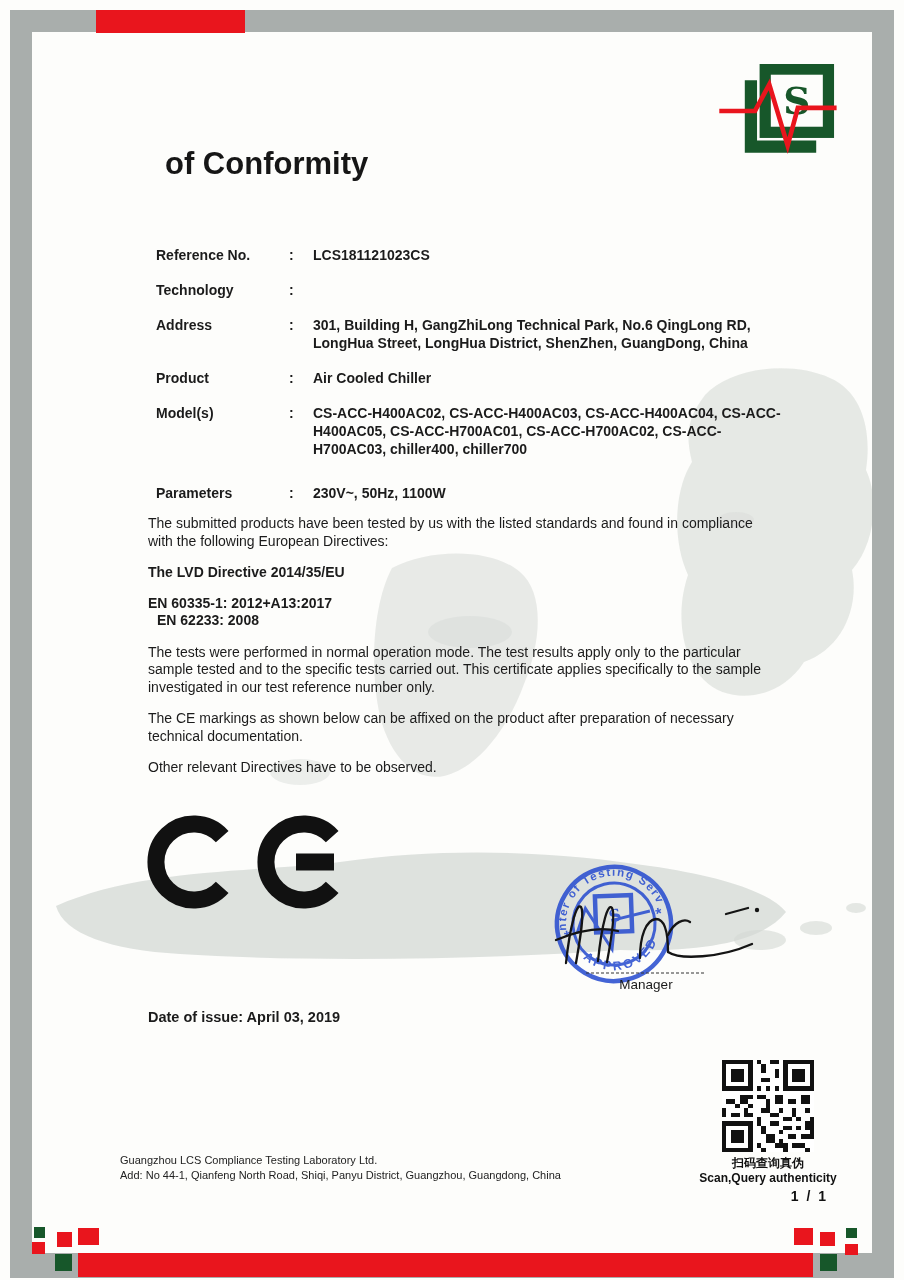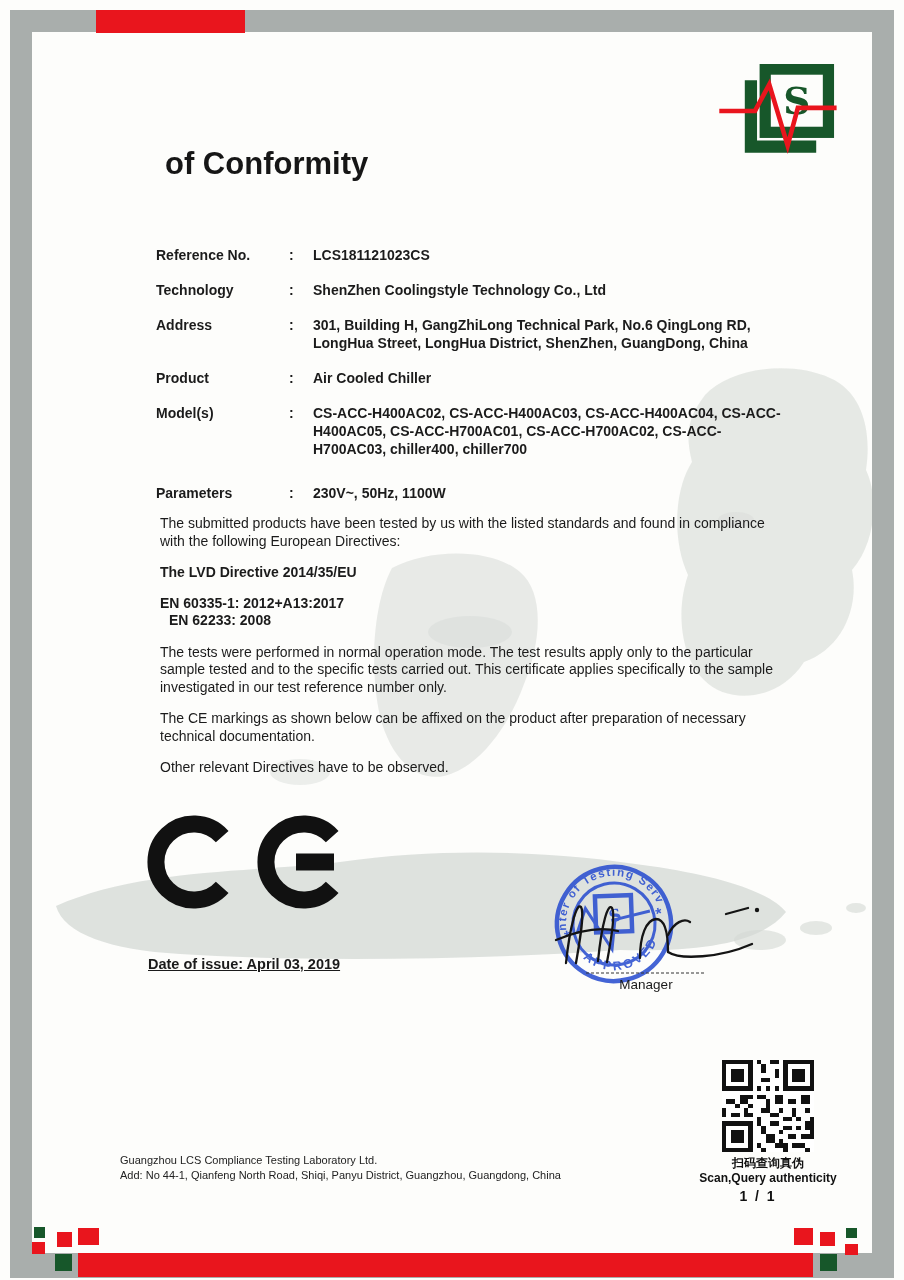--- a/index.html
+++ b/index.html
@@ -13,29 +13,29 @@
   .title-main{font-size:37px;font-weight:bold;letter-spacing:1px;color:#161616;}
   .title-sub{font-size:31px;font-weight:bold;margin-top:4px;color:#161616;}
   
   .fields{width:640px;}
   .frow{display:flex;margin-bottom:17px;font-size:14px;font-weight:bold;line-height:18px;}
   .flabel{width:133px;flex:none;}
   .fcolon{width:24px;flex:none;}
   .fvalue{width:475px;}
   
   .bodytxt{width:628px;font-size:14px;line-height:17.5px;}
-  .bodytxt p{margin:0 0 14px 12px;}
+  .bodytxt p{margin:0 0 14px 0;}
   .bodytxt p.b{font-weight:bold;margin-bottom:13px;}
   .bodytxt p.std{font-weight:bold;margin-bottom:0;}
   .bodytxt p.std-last{font-weight:bold;margin-bottom:14px;padding-left:9px;}
   
   .dateline{font-size:14.5px;font-weight:bold;}
   .footer{font-size:11px;line-height:14.5px;color:#222;}
   .qr-cap{font-size:12px;font-weight:bold;text-align:center;line-height:14px;color:#111;}
-  .pageno{font-size:14px;font-weight:bold;letter-spacing:2px;text-align:center;color:#111;}
+  .pageno{font-size:14px;font-weight:bold;letter-spacing:2px;text-align:right;color:#111;}
   .z2{z-index:2;} .z3{z-index:3;}
   svg{display:block;}
 </style>
 </head>
 <body>
 
 <div class="page">
 
   <svg class="abs" style="left:0;top:0;z-index:1;" width="904" height="1280" viewBox="0 0 904 1280">
     <g fill="#d3d8d4">
@@ -83,21 +83,20 @@
 
   <div class="abs z2 fields" style="left:156px;top:246px;">
     <div class="frow">
       <span class="flabel">Reference No.</span>
       <span class="fcolon">:</span>
       <span class="fvalue">LCS181121023CS</span>
     </div>
     <div class="frow">
       <span class="flabel">Technology</span>
       <span class="fcolon">:</span>
-      <span class="fvalue">ShenZhen Coolingstyle Technology Co., Ltd</span>
     </div>
     <div class="frow">
       <span class="flabel">Address</span>
       <span class="fcolon">:</span>
       <span class="fvalue">301, Building H, GangZhiLong Technical Park, No.6 QingLong RD, LongHua Street, LongHua District, ShenZhen, GuangDong, China</span>
     </div>
     <div class="frow">
       <span class="flabel">Product</span>
       <span class="fcolon">:</span>
       <span class="fvalue">Air Cooled Chiller</span>
@@ -125,21 +124,21 @@
   </div>
 
   <svg class="abs z2" style="left:146px;top:812px;" width="210" height="100" viewBox="0 0 210 100">
     <g stroke="#111" stroke-width="17" fill="none" stroke-linecap="butt">
       <path d="M76.2,24.6 A38,38 0 1 0 76.2,75.4"></path>
       <path d="M186.2,24.6 A38,38 0 1 0 186.2,75.4"></path>
       <path d="M150,50 h38"></path>
     </g>
   </svg>
 
-  <div class="abs z2 dateline" style="left:148px;top:956px;text-decoration:underline;">Date of issue: April 03, 2019</div>
+  <div class="abs z2 dateline" style="left:148px;top:1009px;">Date of issue: April 03, 2019</div>
 
   <svg class="abs z3" style="left:530px;top:845px;" width="250" height="160" viewBox="530 845 250 160">
     <defs>
       <path id="arcTop" d="M566.7,915.7 A48,48 0 0 1 661.3,915.7"></path>
       <path id="arcBottom" d="M576.3,950.4 A46,46 0 0 0 651.7,950.4"></path>
     </defs>
     <g transform="rotate(-14 614 924)" opacity="0.88">
       <circle cx="614" cy="924" r="57" fill="none" stroke="#2b4fd0" stroke-width="4.5"></circle>
       <circle cx="614" cy="924" r="41" fill="none" stroke="#2b4fd0" stroke-width="3"></circle>
       <text font-size="11.5" font-weight="bold" fill="#2b4fd0" letter-spacing="1.5">

